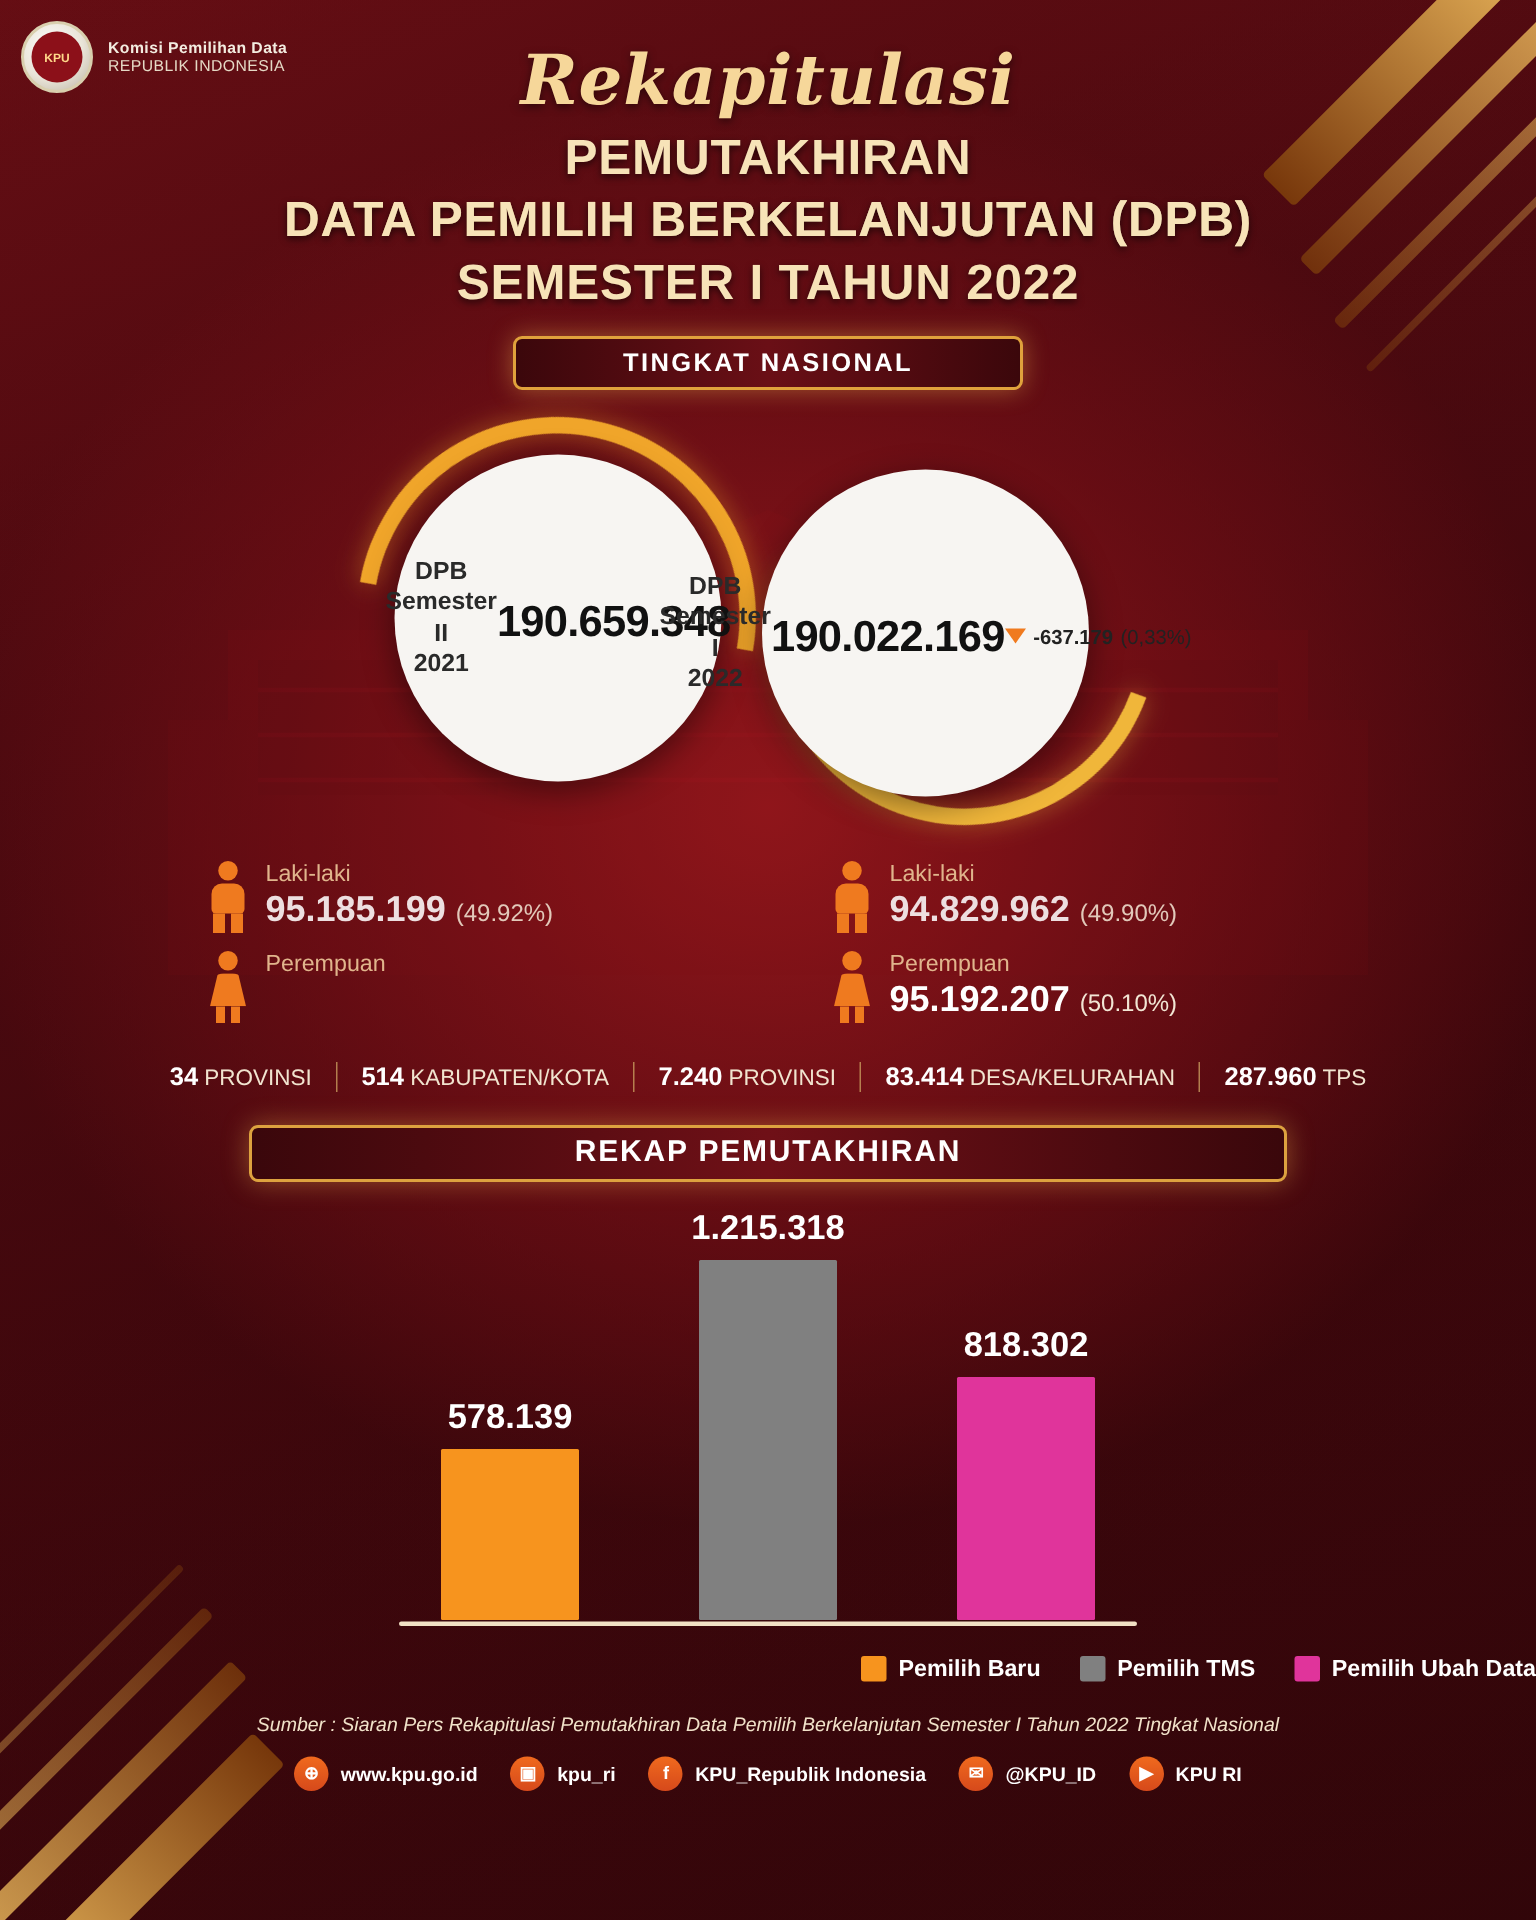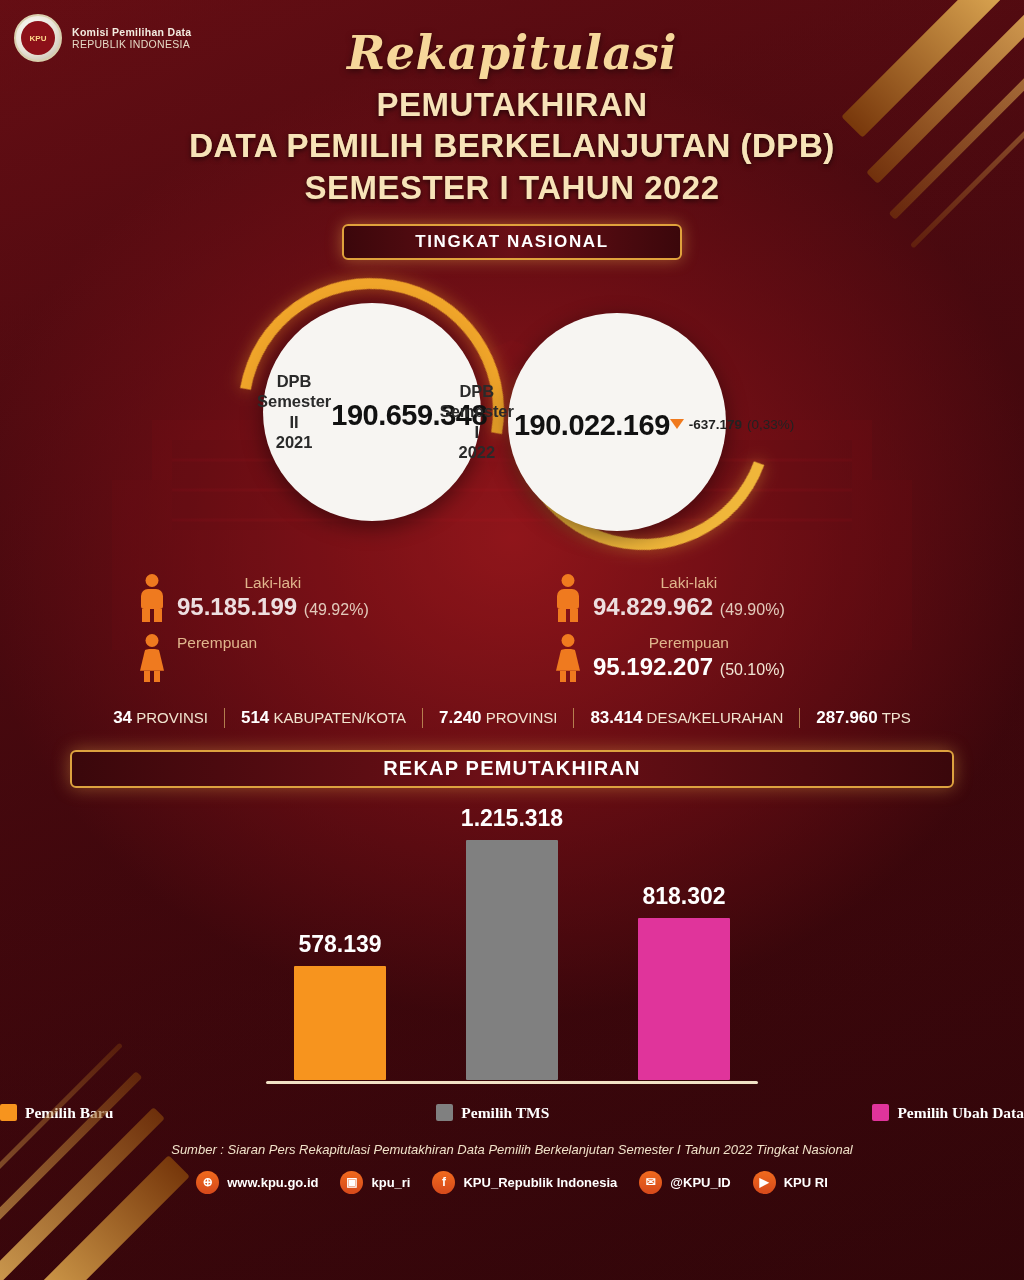--- a/index.html
+++ b/index.html
@@ -95,21 +95,21 @@
   .circ.a { left:263px; top:33px; width:218px; height:218px; }
   .circ.b { left:508px; top:43px; width:218px; height:218px; }
   .circ .lbl { font-size:16.5px; font-weight:bold; color:#2a2a2a; text-align:center; line-height:1.25; }
   .circ .val { font-size:29px; font-weight:bold; color:#111; margin-top:7px; letter-spacing:-.5px;}
   .delta { margin-top:5px; font-size:13.5px; color:#222; display:flex; align-items:center; gap:5px;}
   .tri-down { width:0;height:0;border-left:7px solid transparent;border-right:7px solid transparent;border-top:10px solid #f07a1e;}
   .delta b { font-weight:bold; }
 
   
   .genders { display:flex; justify-content:center; gap:86px; margin-top:4px; }
-  .gcol { width:330px;text-align:center; }
+  .gcol { width:330px; }
   .grow { display:flex; align-items:flex-start; gap:12px; margin-bottom:12px; }
   .icon-person { width:26px; height:48px; position:relative; flex:none; }
   .icon-person .head { position:absolute; left:50%; transform:translateX(-50%); top:0; width:13px;height:13px;border-radius:50%; background:#ef7a1f;}
   .icon-person .body { position:absolute; left:50%; transform:translateX(-50%); top:15px; width:22px;height:20px; background:#ef7a1f; border-radius:7px 7px 3px 3px;}
   .icon-person .leg1, .icon-person .leg2 { position:absolute; top:35px; width:8px;height:13px;background:#ef7a1f;}
   .icon-person .leg1 { left:3px; } .icon-person .leg2 { right:3px; }
   .icon-person.f .body { width:24px; height:22px; border-radius:9px 9px 0 0; clip-path:polygon(22% 0,78% 0,100% 100%,0 100%); }
   .icon-person.f .leg1 { left:5px; top:37px; height:11px; width:6px;}
   .icon-person.f .leg2 { right:5px; top:37px; height:11px; width:6px;}
   .glabel { color:#f0cf9f; font-size:15.5px; }
@@ -117,34 +117,34 @@
   .gval span { font-size:16px; font-weight:normal; color:#f2e6d4; }
 
   
   .regions { display:flex; justify-content:center; align-items:center; gap:0; margin-top:14px; color:#f1e4cf; font-size:15px;}
   .regions .item { padding:0 16px; white-space:nowrap; }
   .regions .item b { color:#ffffff; font-size:17px; }
   .regions .sep { width:1px; height:20px; background:#c89b5e; opacity:.8; }
 
   
   .rekap-bar {
-    margin:22px auto 0; width:884px; height:38px;
+    margin:22px auto 0; width:692px; height:38px;
     border:2px solid #dda23f; border-radius:6px;
     background:linear-gradient(90deg,#3a070b,#6f1017 50%,#3a070b);
     display:flex; align-items:center; justify-content:center;
     color:#fff; font-weight:bold; font-size:20px; letter-spacing:1.2px;
     box-shadow:0 0 18px rgba(240,180,80,.4);
   }
   .chart { position:relative; height:300px; margin-top:10px; }
   .bars { position:absolute; bottom:18px; left:0; right:0; height:280px; display:flex; justify-content:center; align-items:flex-end; gap:80px;}
   .barwrap { width:92px; display:flex; flex-direction:column; align-items:center; }
   .barval { color:#fff; font-weight:bold; font-size:23px; margin-bottom:8px; }
   .bar { width:92px; border-radius:1px; }
   .axis { position:absolute; bottom:14px; left:50%; transform:translateX(-50%); width:492px; height:3px; background:#f1e1c5; border-radius:2px;}
-  .legend { display:flex; justify-content:space-between; gap:26px; margin-top:6px;font-family:Liberation Serif, serif; }
+  .legend { display:flex; justify-content:flex-end; gap:26px; margin-top:6px; }
   .lg { display:flex; align-items:center; gap:8px; color:#fff; font-size:15.5px; font-weight:bold;}
   .sw { width:17px; height:17px; border-radius:2px; }
 
   .source { text-align:center; color:#f1e2c9; font-size:13px; font-style:italic; margin-top:20px; }
   .footer { display:flex; justify-content:center; align-items:center; gap:22px; margin-top:14px; }
   .fi { display:flex; align-items:center; gap:8px; color:#fff; font-size:13px; font-weight:bold;}
   .ficon { width:23px;height:23px;border-radius:50%; display:flex;align-items:center;justify-content:center; color:#fff; font-size:12px;
     background:linear-gradient(180deg,#f06a1e,#d6491b);}
 </style>
 </head>

